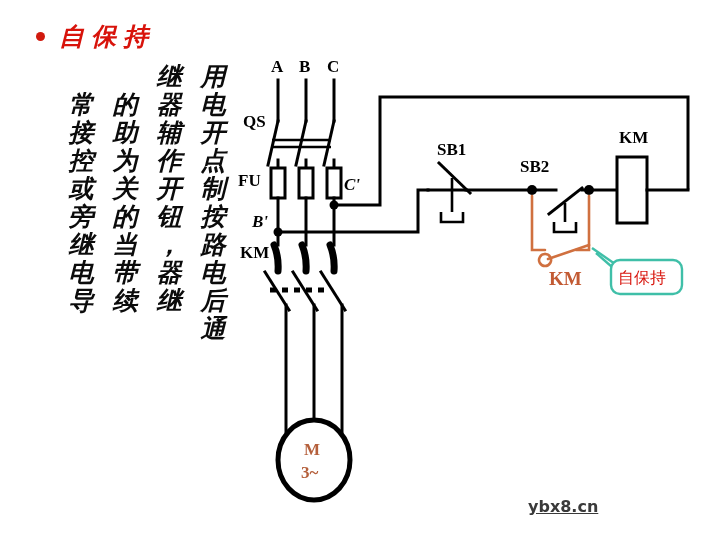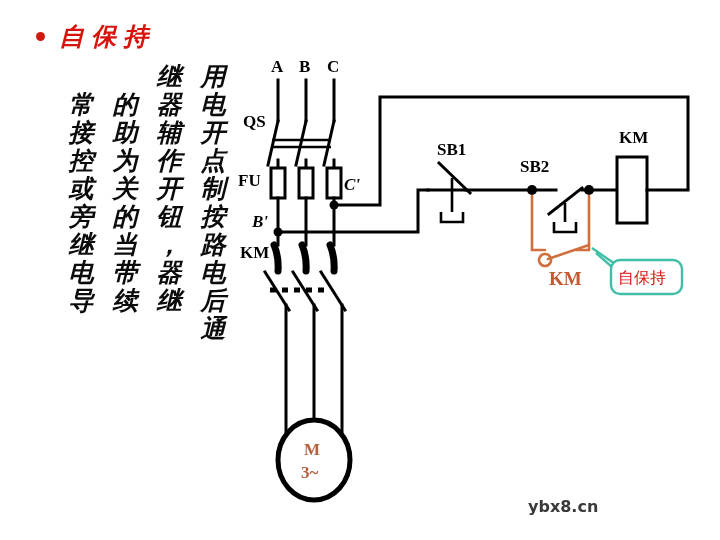--- a/index.html
+++ b/index.html
@@ -97,20 +97,21 @@
     white-space: nowrap;
   }
   #wm-front {
     position: absolute;
     left: 0; top: 3px;
     font-family: "DejaVu Sans", sans-serif;
     font-size: 16px;
     font-weight: bold;
     color: #3a3a3a;
     white-space: nowrap;
+    text-decoration: underline;
   }
 
   
   .lbl {
     font-family: "Liberation Serif", serif;
     font-size: 17px;
     font-weight: bold;
     fill: #000000;
   }
   .lbl-ital {

